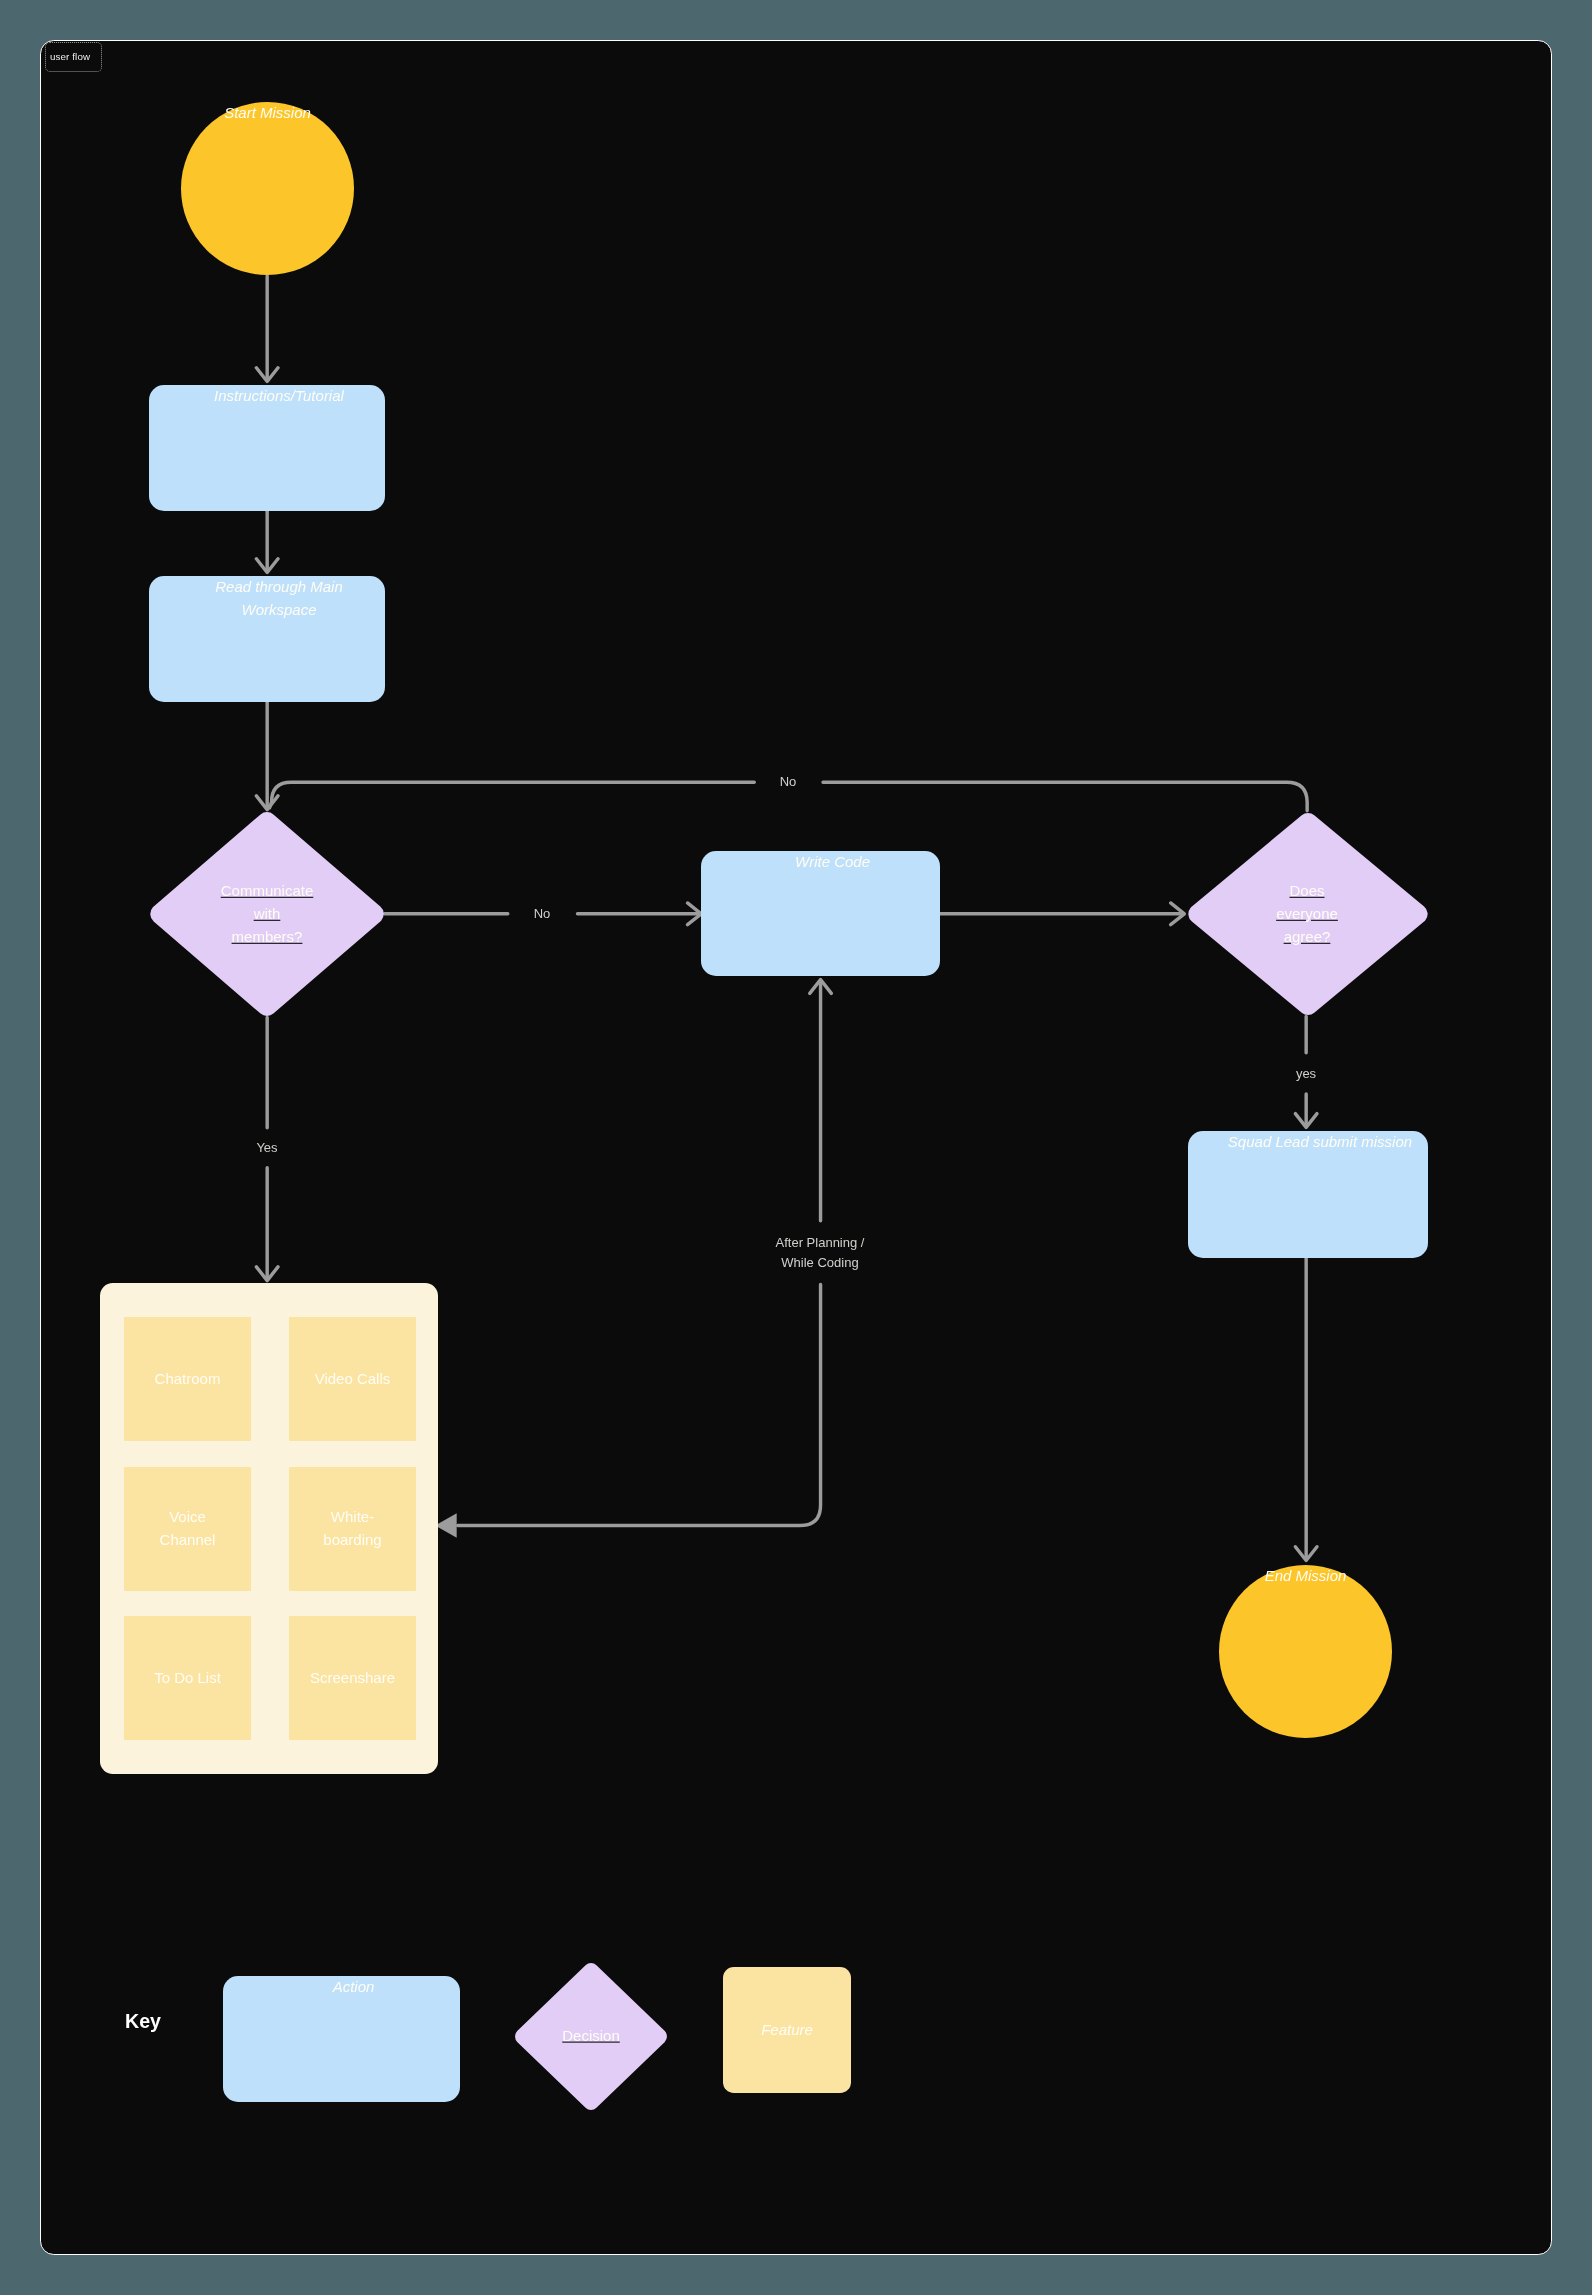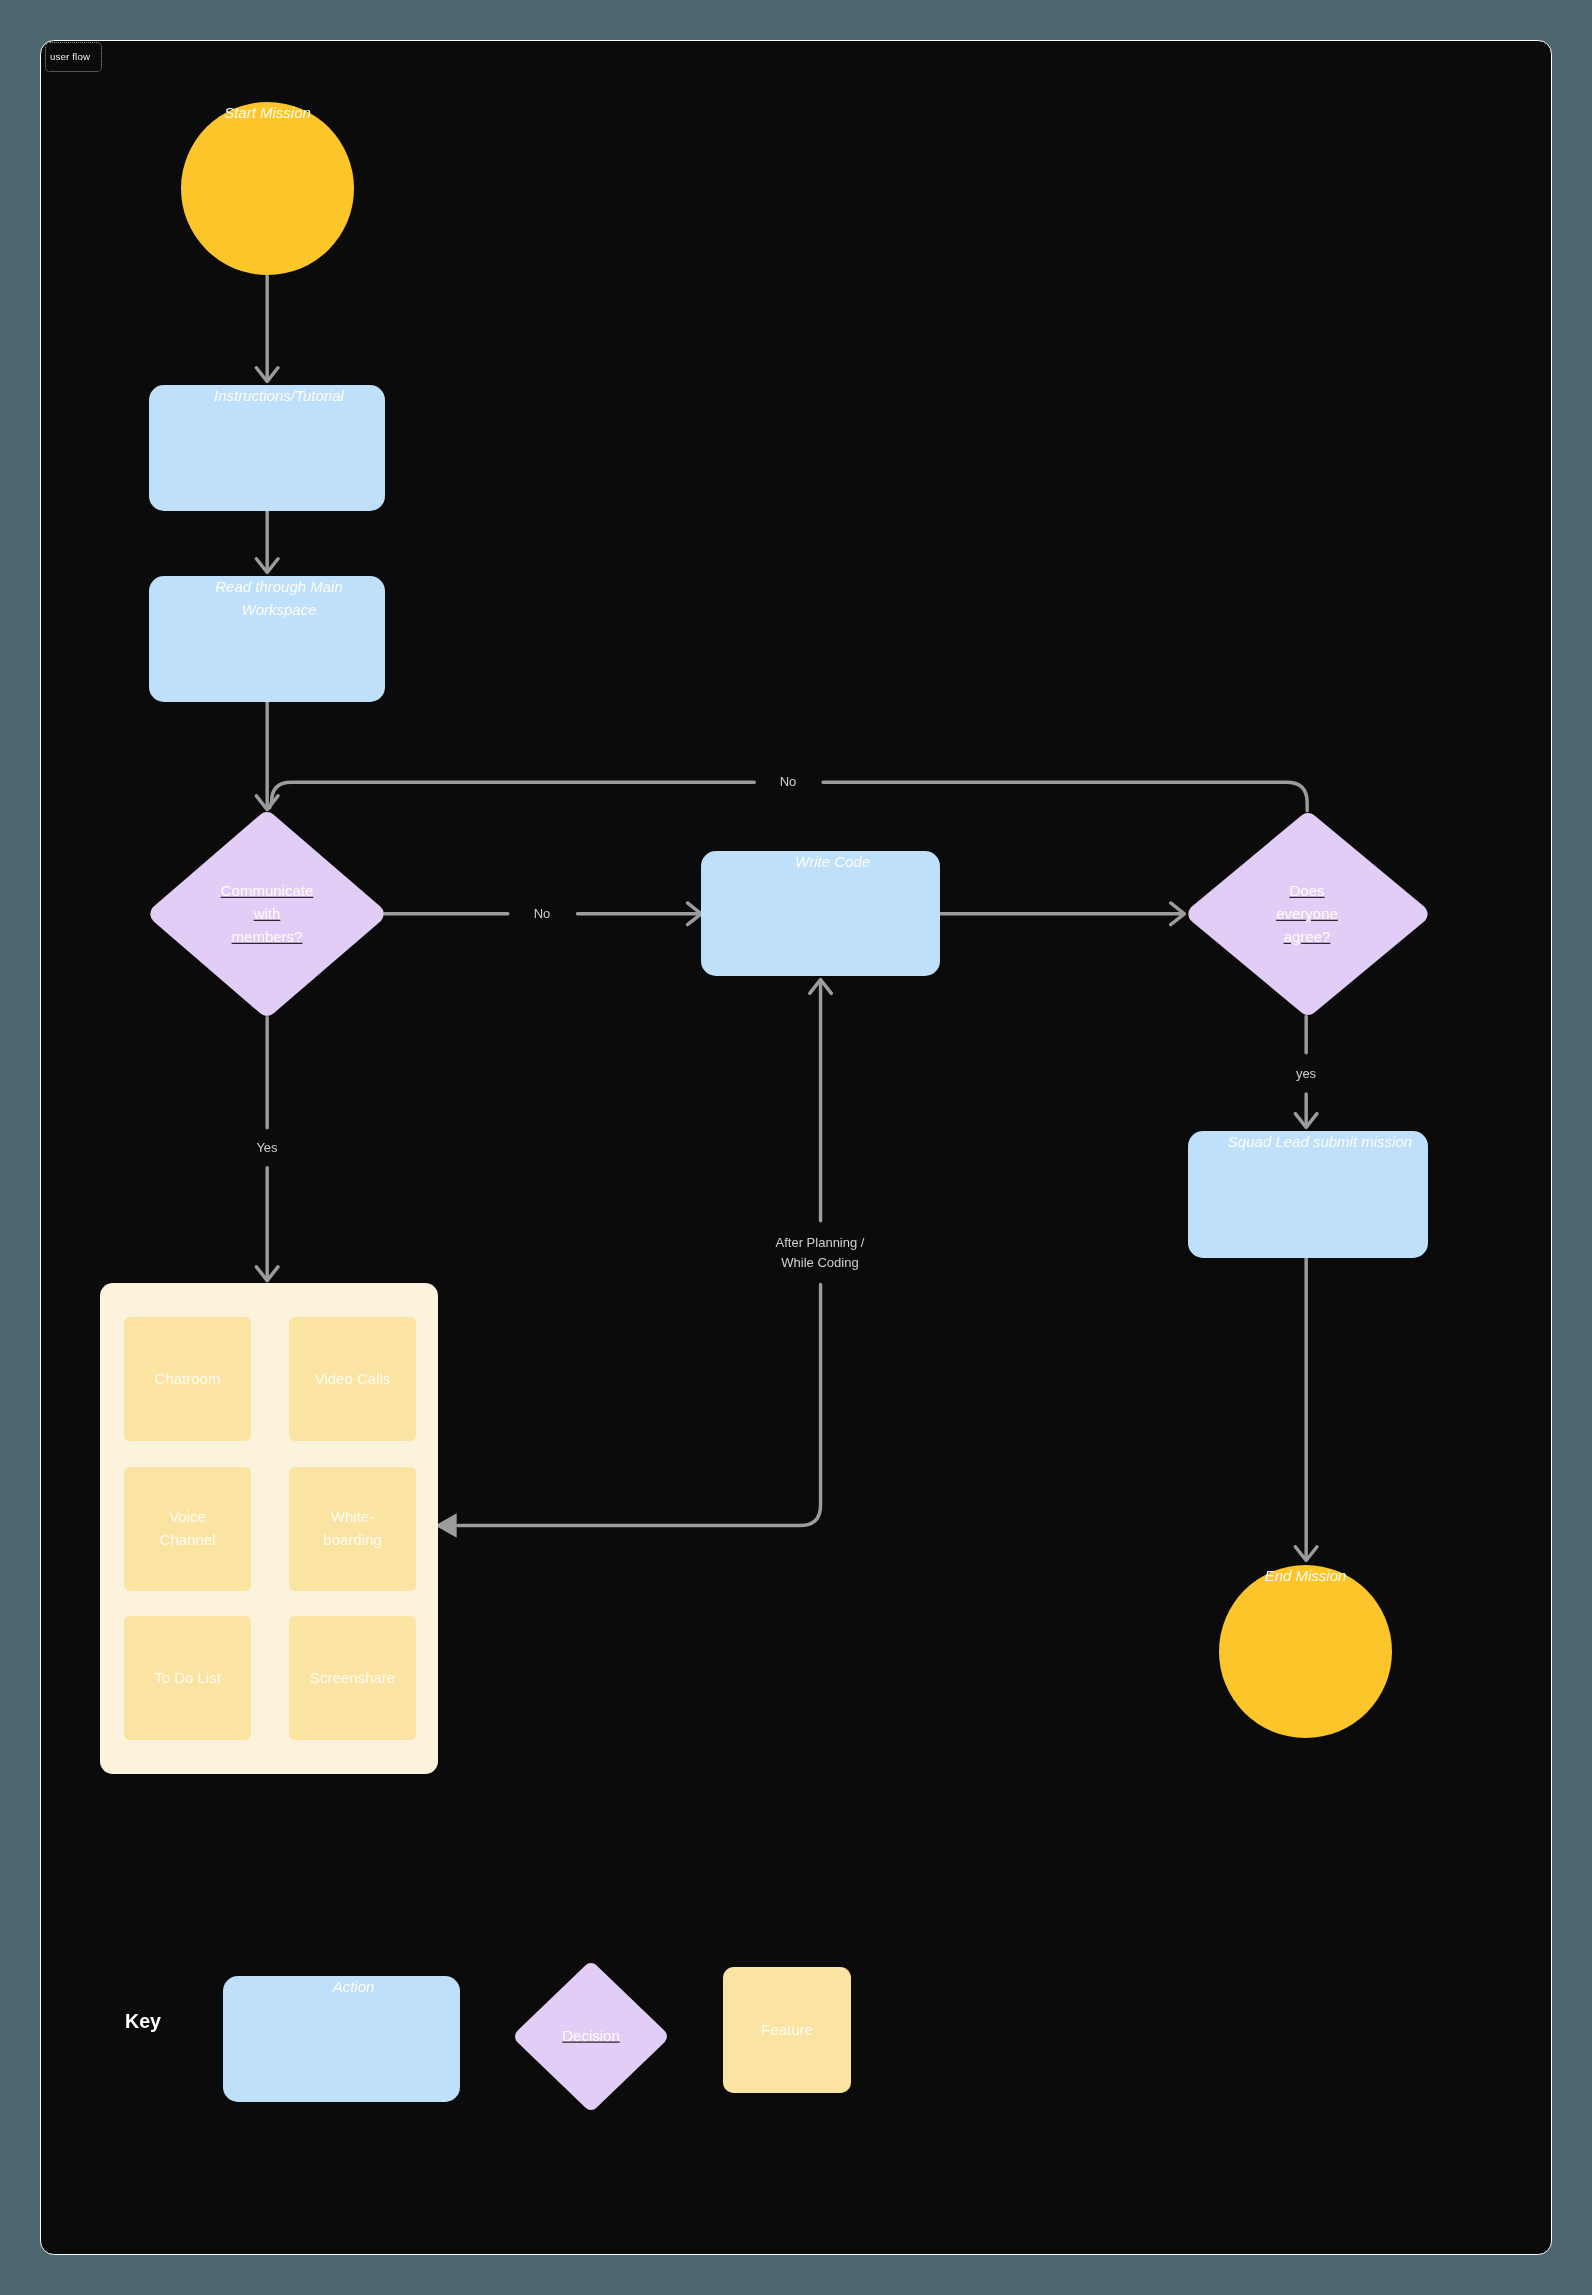--- a/index.html
+++ b/index.html
@@ -10,21 +10,21 @@
   .frame-label-box{position:absolute;left:45px;top:42px;width:57px;height:29.5px;
           border:1px dotted #9A9A9A;border-radius:4.9px;box-sizing:border-box;}
   .frame-label{position:absolute;left:50px;top:42px;height:29.5px;display:flex;align-items:center;
           color:#EDEDED;font-size:9.8px;letter-spacing:0.1px;}
   .node{position:absolute;display:flex;align-items:flex-start;justify-content:center;box-sizing:border-box;font-style:italic;}
   .lbl{white-space:pre-line;text-align:center;color:#FFFDF5;font-size:15px;line-height:1.52;}
   .circle{border-radius:50%;background:#FCC62B;}
   .rect{border-radius:15px;background:#BEE0FB;padding-left:24px;}
   .cream{position:absolute;background:#FCF3DC;border-radius:12.8px;}
   .feature-box{position:absolute;display:flex;align-items:center;justify-content:center;
-          background:#FBE3A1;border-radius:6px;}
+          background:#FBE3A1;border-radius:1px;}
   .dsvg{position:absolute;display:block;}
   .dlabel{position:absolute;display:flex;align-items:flex-end;justify-content:center;
           transform:translate(-50%,-50%);pointer-events:none;text-decoration:underline;}
   .edge-label{position:absolute;transform:translate(-50%,-50%);color:#D2D0CD;font-size:13px;
           white-space:pre-line;text-align:center;line-height:1.55;}
   .edges{position:absolute;left:0;top:0;}
   .key-title{position:absolute;left:125px;top:2010px;color:#FFFFFF;font-size:19.6px;font-weight:700;}
 </style>
 </head>
 <body>
@@ -148,17 +148,17 @@
     <div class="lbl">Action</div>
   </div>
 
   <svg class="dsvg" style="left:515px;top:1963px;" width="152" height="147" viewBox="0 0 310 300">
     <polygon points="155,16 294,150 155,284 16,150" fill="#E2CDF6" stroke="#E2CDF6" stroke-width="32" stroke-linejoin="round"></polygon>
   </svg>
   <div class="dlabel" style="left:591px;top:2036px;">
     <div class="lbl">Decision</div>
   </div>
 
-  <div class="feature-box" style="left:723px;top:1967px;width:128px;height:126px;border-radius:10.8px;">
+  <div class="feature-box" style="left:723px;top:1967px;width:128px;height:126px;border-radius:10.8px;font-style:italic;">
     <div class="lbl">Feature</div>
   </div>
 </div>
 
 
 </body></html>

